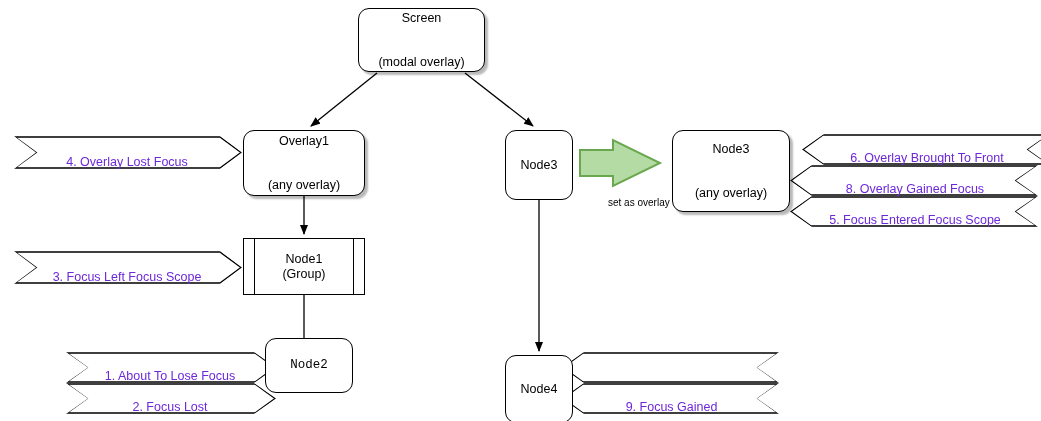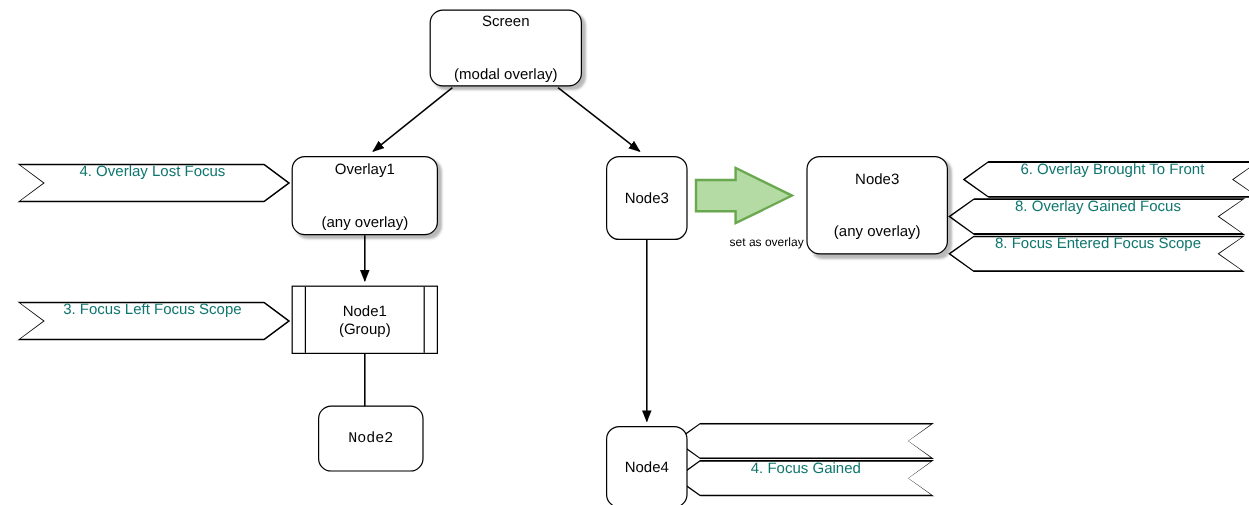--- a/index.html
+++ b/index.html
@@ -65,22 +65,22 @@
   .group-node .bar.left  { left: 10px; }
   .group-node .bar.right { right: 10px; }
   .group-node .glabel { position: relative; z-index: 2; }
 
   
   .chevron {
     position: absolute;
     box-sizing: border-box;
     background: #ffffff;
     display: flex;
-    align-items: flex-start;
-    color: #0f766e;
+    align-items: flex-end;
+    color: #6d28d9;
     font-size: 12.5px;
     z-index: 3;
   }
   .chev-right {                
     clip-path: polygon(0% 0%, calc(100% - 22px) 0%, 100% 50%,
                        calc(100% - 22px) 100%, 0% 100%, 22px 50%);
     justify-content: center;
     padding-left: 22px;
     padding-right: 24px;
   }
@@ -199,49 +199,61 @@
   </div>
 
 
   <div class="chevron chev-right" style="left:14px; top:251px; width:228px; height:33px;">
     <svg class="outline" viewBox="0 0 228 33" preserveAspectRatio="none">
       <polygon points="1,1 206,1 227,16.5 206,32 1,32 22,16.5" fill="none" stroke="#000000" stroke-width="1.5" vector-effect="non-scaling-stroke"></polygon>
     </svg>
     <span class="ctext">3. Focus Left Focus Scope</span>
   </div>
 
-
+  <div class="chevron chev-right" style="left:66px; top:352px; width:210px; height:31px;">
+    <svg class="outline" viewBox="0 0 210 31" preserveAspectRatio="none">
+      <polygon points="1,1 189,1 209,15.5 189,30 1,30 21,15.5" fill="none" stroke="#000000" stroke-width="1.5" vector-effect="non-scaling-stroke"></polygon>
+    </svg>
+    <span class="ctext">1. About To Lose Focus</span>
+  </div>
+
+  <div class="chevron chev-right" style="left:66px; top:383px; width:210px; height:31px;">
+    <svg class="outline" viewBox="0 0 210 31" preserveAspectRatio="none">
+      <polygon points="1,1 189,1 209,15.5 189,30 1,30 21,15.5" fill="none" stroke="#000000" stroke-width="1.5" vector-effect="non-scaling-stroke"></polygon>
+    </svg>
+    <span class="ctext">2. Focus Lost</span>
+  </div>
 
   <div class="chevron chev-left" style="left:802px; top:134px; width:248px; height:31px;">
     <svg class="outline" viewBox="0 0 248 31" preserveAspectRatio="none">
       <polygon points="21,1 247,1 226,15.5 247,30 21,30 1,15.5" fill="none" stroke="#000000" stroke-width="1.5" vector-effect="non-scaling-stroke"></polygon>
     </svg>
     <span class="ctext">6. Overlay Brought To Front</span>
   </div>
 
   <div class="chevron chev-left" style="left:790px; top:165px; width:248px; height:31px;">
     <svg class="outline" viewBox="0 0 248 31" preserveAspectRatio="none">
       <polygon points="21,1 247,1 226,15.5 247,30 21,30 1,15.5" fill="none" stroke="#000000" stroke-width="1.5" vector-effect="non-scaling-stroke"></polygon>
     </svg>
     <span class="ctext">8. Overlay Gained Focus</span>
   </div>
 
   <div class="chevron chev-left" style="left:790px; top:196px; width:248px; height:31px;">
     <svg class="outline" viewBox="0 0 248 31" preserveAspectRatio="none">
       <polygon points="21,1 247,1 226,15.5 247,30 21,30 1,15.5" fill="none" stroke="#000000" stroke-width="1.5" vector-effect="non-scaling-stroke"></polygon>
     </svg>
-    <span class="ctext">8. Focus Entered Focus Scope</span>
+    <span class="ctext">5. Focus Entered Focus Scope</span>
   </div>
 
   <div class="chevron chev-left" style="left:562px; top:352px; width:217px; height:31px;">
     <svg class="outline" viewBox="0 0 217 31" preserveAspectRatio="none">
       <polygon points="21,1 216,1 196,15.5 216,30 21,30 1,15.5" fill="none" stroke="#000000" stroke-width="1.5" vector-effect="non-scaling-stroke"></polygon>
     </svg>
   </div>
 
   <div class="chevron chev-left" style="left:562px; top:383px; width:217px; height:31px;">
     <svg class="outline" viewBox="0 0 217 31" preserveAspectRatio="none">
       <polygon points="21,1 216,1 196,15.5 216,30 21,30 1,15.5" fill="none" stroke="#000000" stroke-width="1.5" vector-effect="non-scaling-stroke"></polygon>
     </svg>
-    <span class="ctext">4. Focus Gained</span>
+    <span class="ctext">9. Focus Gained</span>
   </div>
 
 </div>
 
 </body></html>

